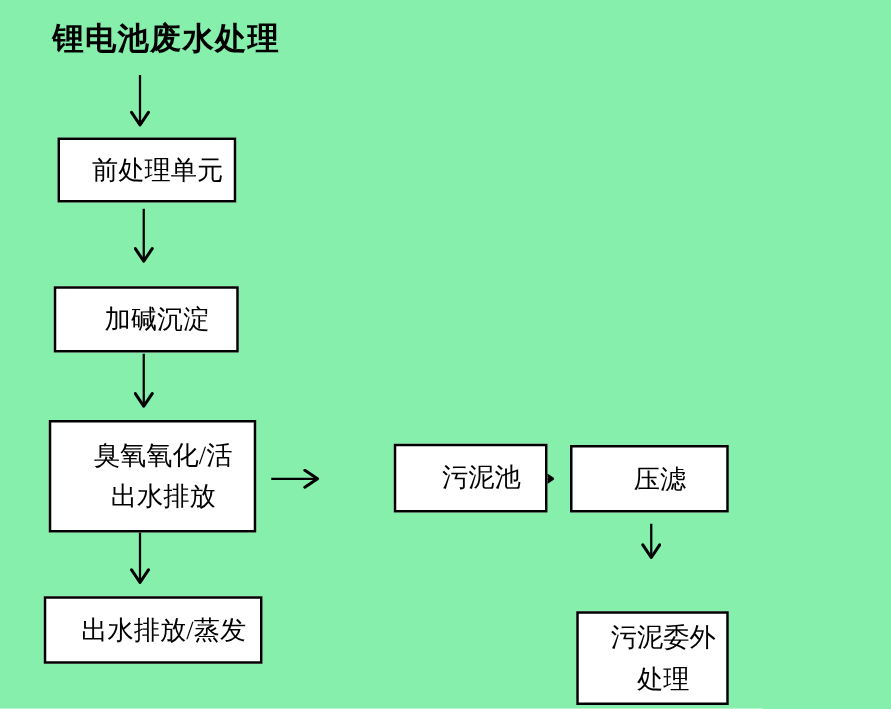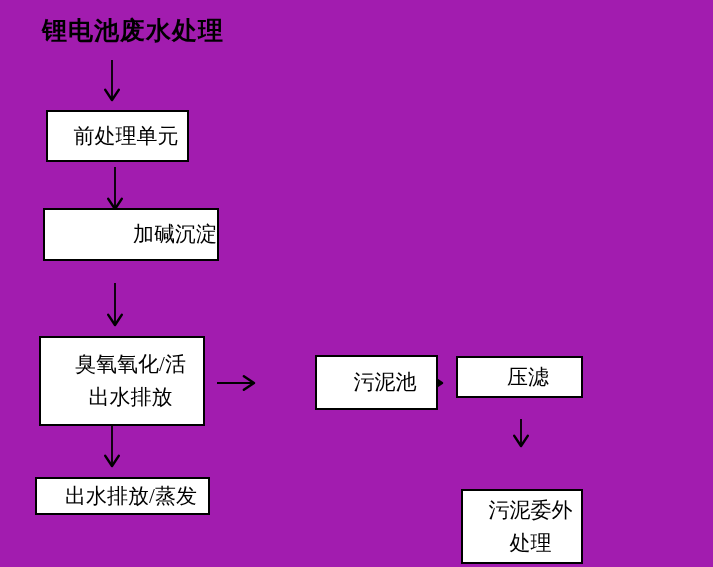--- a/index.html
+++ b/index.html
@@ -1,21 +1,21 @@
 <!DOCTYPE html>
 <html><head>
 <meta charset="utf-8">
 <style>
   * { margin: 0; padding: 0; box-sizing: border-box; }
   html, body { background: #ffffff; }
   .page {
     position: relative;
     width: 713px;
     height: 567px;
-    background: #a21caf;
+    background: #86efac;
     font-family: "Liberation Serif", "DejaVu Serif", serif;
     color: #000000;
     overflow: hidden;
   }
   .title {
     position: absolute;
     left: 42px;
     top: 14px;
     font-size: 25px;
     font-weight: bold;
@@ -35,25 +35,25 @@
     flex-direction: column;
     align-items: center;
     justify-content: center;
     font-size: 21px;
     line-height: 33px;
     text-align: center;
     white-space: nowrap;
     padding-left: 17px;
   }
   .node-pretreatment      { left: 46px;  top: 110px; width: 143px; height: 52px; }
-  .node-alkali            { left: 43px;  top: 208px; width: 176px; height: 53px; align-items: flex-end; }
+  .node-alkali            { left: 43px;  top: 229px; width: 148px; height: 53px; }
   .node-ozone             { left: 39px;  top: 336px; width: 166px; height: 90px; }
-  .node-effluent          { left: 35px;  top: 477px; width: 175px; height: 38px; }
+  .node-effluent          { left: 35px;  top: 477px; width: 175px; height: 54px; }
   .node-sludge-pool       { left: 267px; top: 355px; width: 123px; height: 55px; margin-left: 48px; }
-  .node-press-filter      { left: 456px; top: 356px; width: 127px; height: 42px; }
+  .node-press-filter      { left: 456px; top: 356px; width: 127px; height: 54px; }
   .node-sludge-outsource  { left: 461px; top: 457px; width: 122px; height: 75px; margin-top: 32px; }
 </style>
 </head>
 <body>
 
 <div class="page">
 
   <div class="title">锂电池废水处理</div>
 
   <svg class="arrow-layer" width="713" height="567" viewBox="0 0 713 567" xmlns="http://www.w3.org/2000/svg">

